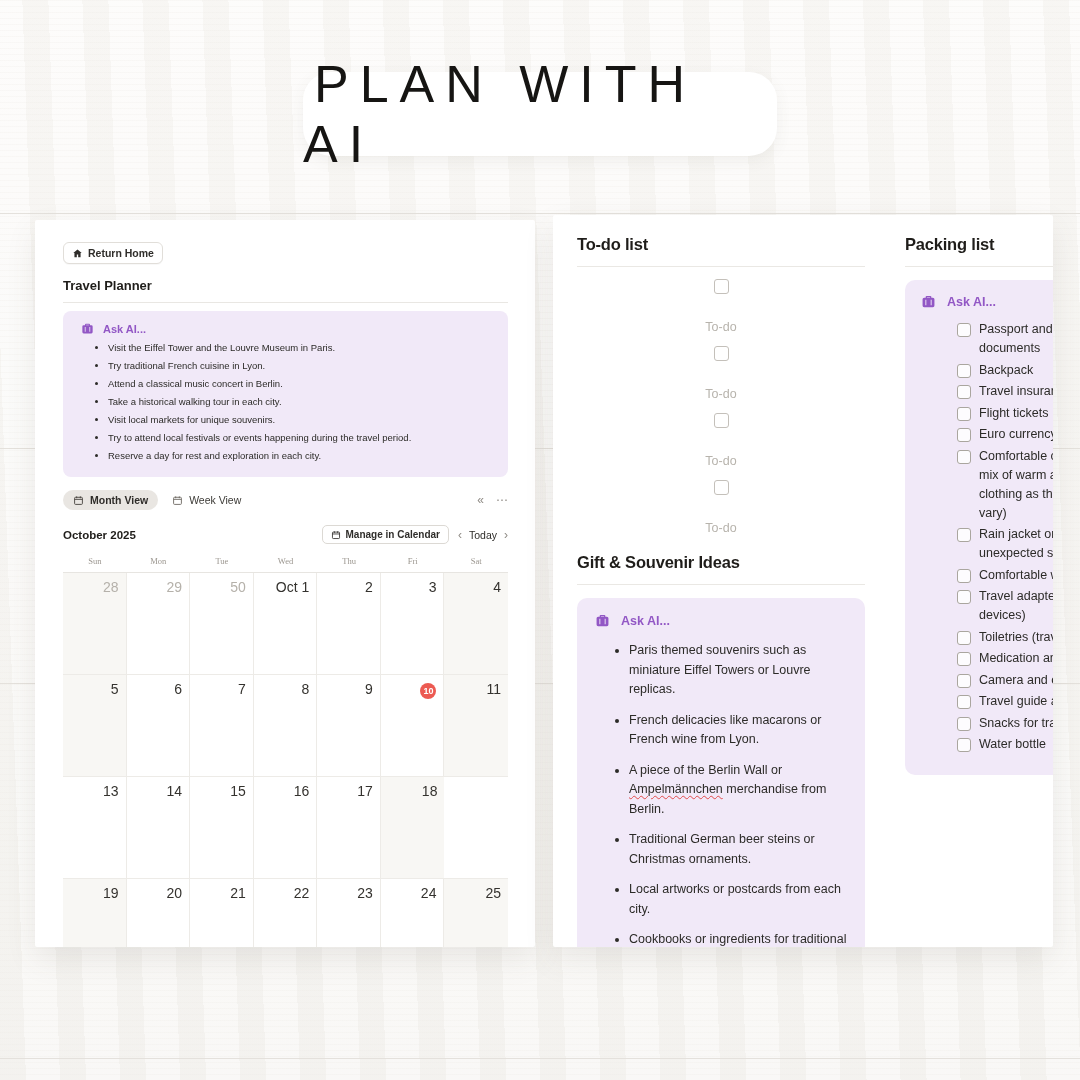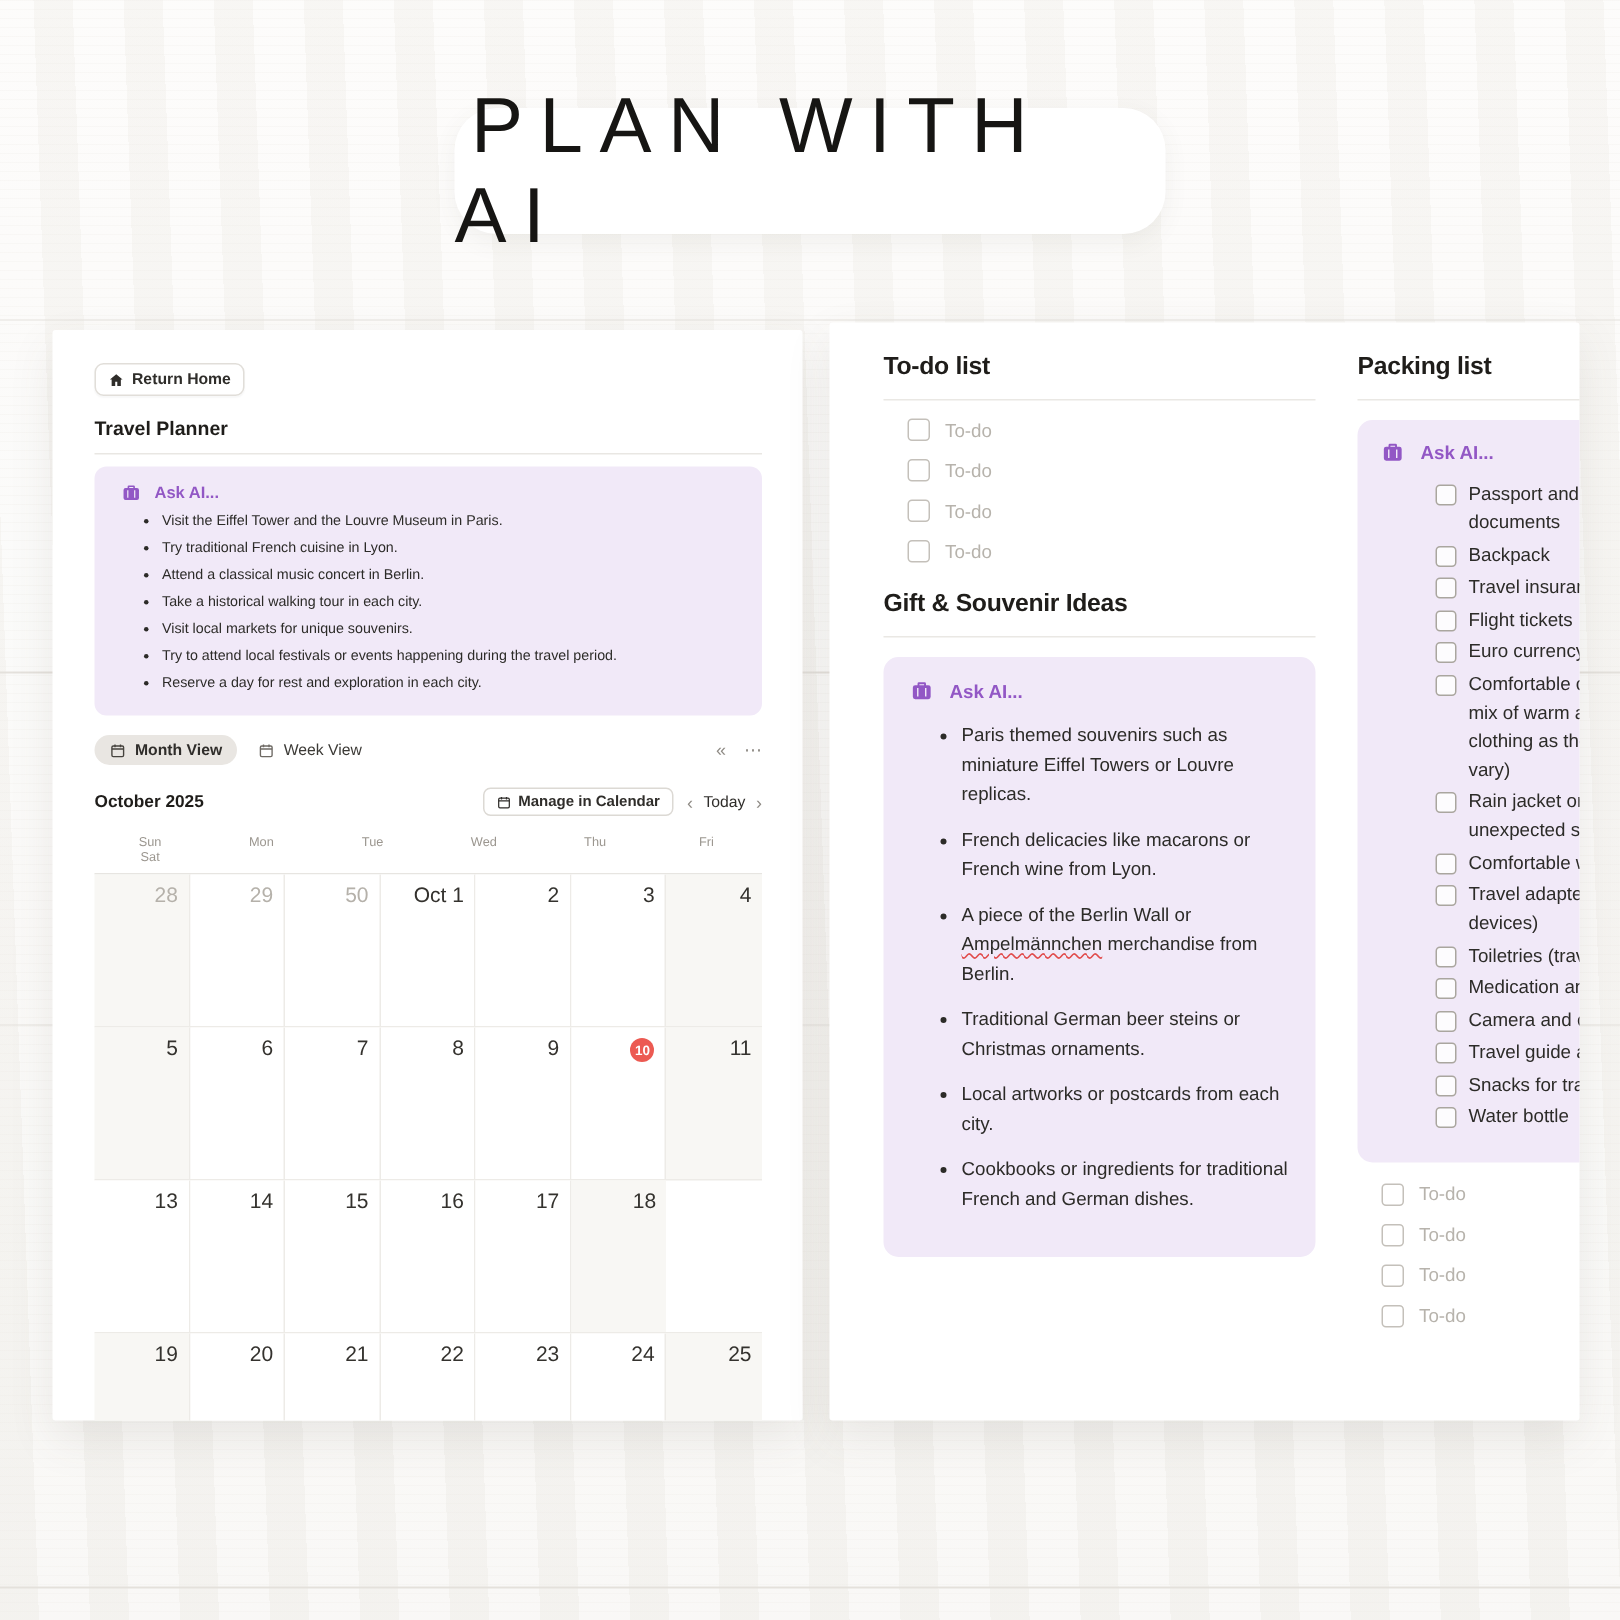--- a/index.html
+++ b/index.html
@@ -56,41 +56,41 @@
 
   .cal-header { margin-top:15px; display:flex; align-items:center; }
   .cal-month { font-size:11.5px; font-weight:bold; color:#1f1d1a; }
   .cal-right { margin-left:auto; display:flex; align-items:center; gap:9px;padding-left:27px; }
   .manage-btn { display:inline-flex; align-items:center; gap:5px; border:1px solid #dcd9d4;
     border-radius:5px; padding:3px 8px; font-size:10px; font-weight:bold; color:#2f2d2a; background:#fff; cursor:pointer; }
   .nav { display:flex; align-items:center; gap:7px; }
   .chev { color:#8f8b85; font-size:12px; cursor:pointer; }
   .today-lbl { font-size:10.5px; color:#2f2d2a; cursor:pointer; }
 
-  .day-headers { margin-top:12px; display:grid; grid-template-columns:repeat(6,1fr); }
+  .day-headers { margin-top:12px; display:grid; grid-template-columns:repeat(7,1fr);font-family:Liberation Serif, serif; }
   .dh { text-align:center; font-size:8.5px; color:#9b968f; }
 
   .cal-grid { margin-top:6px; border-top:1px solid #e7e5e1; }
   .cal-row { display:grid; grid-template-columns:repeat(7,1fr); height:102px; border-bottom:1px solid #edebe7; }
   .cell { border-right:1px solid #edebe7; padding:5px 7px 0 0; text-align:right; background:#fff; }
   .cell:last-child { border-right:none; }
   .cell.we { background:#f8f7f4; }
   .date { font-size:14px; color:#34322e; }
   .date.muted { color:#b5b1aa; }
   .date.today { display:inline-flex; width:16px; height:16px; border-radius:50%;
     background:#ec5a52; color:#fff; align-items:center; justify-content:center;
     font-size:9px; font-weight:bold; }
 
   
-  .col1 { position:absolute; left:36px; top:20px; width:288px; }
+  .col1 { position:absolute; left:24px; top:20px; width:288px; }
   .col2 { position:absolute; left:352px; top:20px; width:334px; }
   .sec-title { font-size:16.5px; font-weight:bold; color:#1f1d1a; letter-spacing:-0.2px; }
   .sec-divider { height:1px; background:#eae8e4; margin-top:12px; }
 
-  .todo-row { display:flex; align-items:center; gap:10px; margin:12px 16px; }
+  .todo-row { display:flex; align-items:center; gap:26px; margin:12px 0;flex-direction:column; }
   .todo-cb { width:15px; height:15px; border:1.5px solid #c4c0ba; border-radius:3px; background:#fff; flex:none; cursor:pointer; }
   .todo-label { font-size:12.5px; color:#b7b3ac; }
   .mt18 { margin-top:18px; }
 
   .ai-box2 { margin-top:13px; background:#f1e9f8; border-radius:10px; padding:15px 16px 18px 18px; }
   .ai-head2 { display:flex; align-items:center; gap:11px; color:#9257c5; font-weight:bold; font-size:12.5px; }
   .ai-box2 ul { margin:13px 0 0 0; padding-left:34px; }
   .ai-box2 li { font-size:12.5px; line-height:19.5px; color:#2c2b28; margin:11px 0; }
   .misspelled { text-decoration:underline; text-decoration-style:wavy; text-decoration-color:#e14b4b;
     text-decoration-thickness:1px; text-underline-offset:2px; }

